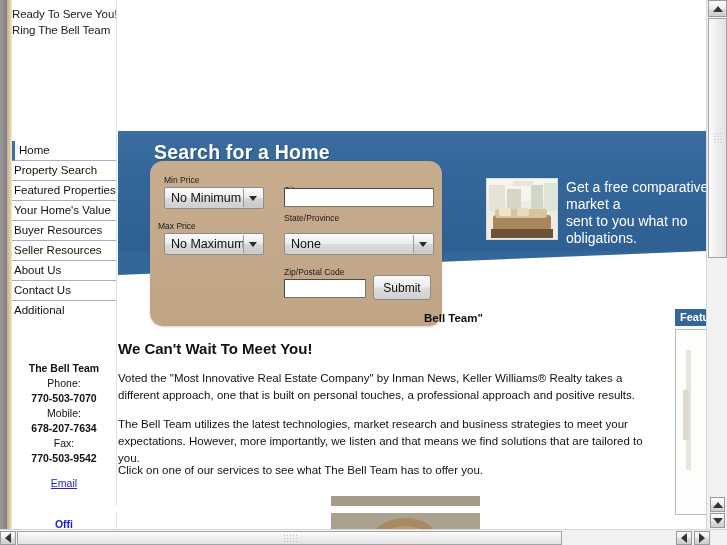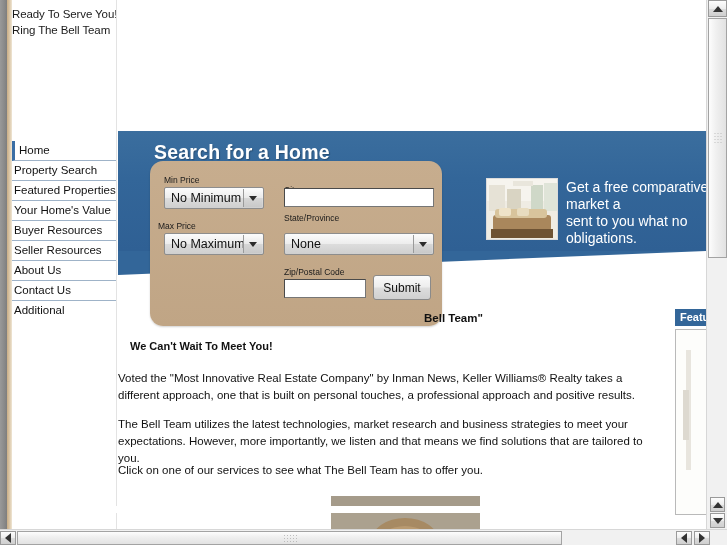--- a/index.html
+++ b/index.html
@@ -244,24 +244,23 @@
     position: absolute;
     left: 306px; top: 12px;
     font-size: 11.5px;
     font-weight: bold;
     color: #111;
     white-space: nowrap;
   }
   .h-lead {
     position: absolute;
     left: 0px; top: 40px;
-    font-size: 11px;
+    font-size: 15px;
     font-weight: bold;
     color: #111;
-    padding-left: 12px;
   }
   .para {
     position: absolute;
     left: 0px;
     width: 532px;
     font-size: 11.5px;
     line-height: 17px;
     color: #111;
   }
   .p1 { top: 70px; }
@@ -494,20 +493,33 @@
       <div class="nav-item"><span>Property Search</span></div>
       <div class="nav-item"><span>Featured Properties</span></div>
       <div class="nav-item"><span>Your Home's Value</span></div>
       <div class="nav-item"><span>Buyer Resources</span></div>
       <div class="nav-item"><span>Seller Resources</span></div>
       <div class="nav-item"><span>About Us</span></div>
       <div class="nav-item"><span>Contact Us</span></div>
       <div class="nav-item plain"><span>Additional</span></div>
     </div>
 
+    <div class="contact">
+      <div class="b">The Bell Team</div>
+      <div>Phone:</div>
+      <div class="b">770-503-7070</div>
+      <div>Mobile:</div>
+      <div class="b">678-207-7634</div>
+      <div>Fax:</div>
+      <div class="b">770-503-9542</div>
+      <div class="gap"></div>
+      <a href="#">Email</a>
+      <div style="height:26px"></div>
+      <div class="cut">Offi</div>
+    </div>
 
     <div class="content">
       <div class="bellteam-frag">Bell Team"</div>
       <div class="h-lead">We Can't Wait To Meet You!</div>
       <div class="para p1">Voted the "Most Innovative Real Estate Company" by Inman News, Keller Williams® Realty takes a different approach, one that is built on personal touches, a professional approach and positive results.</div>
       <div class="para p2">The Bell Team utilizes the latest technologies, market research and business strategies to meet your expectations. However, more importantly, we listen and that means we find solutions that are tailored to you.</div>
       <div class="para p3">Click on one of our services to see what The Bell Team has to offer you.</div>
 
       <div class="photo">
         <svg width="149" height="40" viewBox="0 0 149 40">

